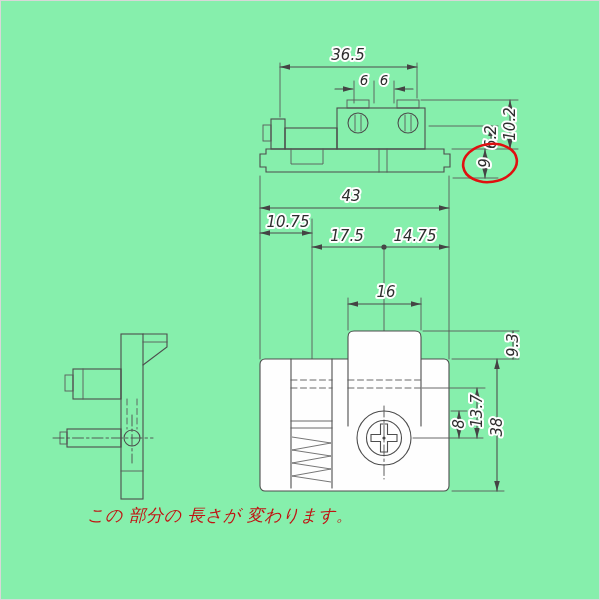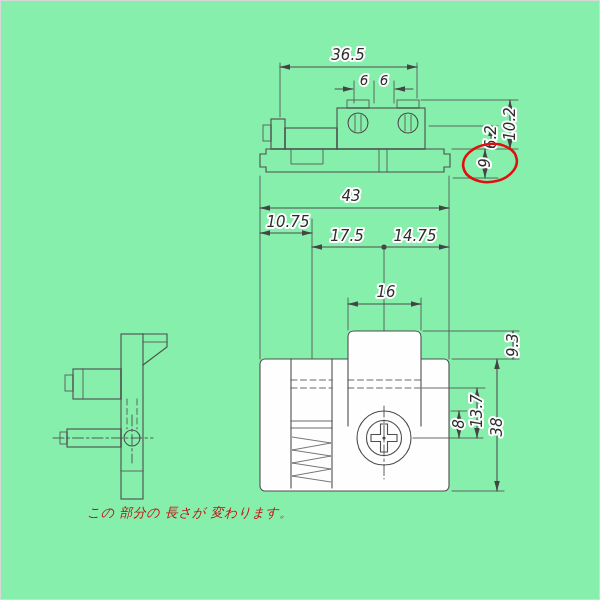--- a/index.html
+++ b/index.html
@@ -17,21 +17,21 @@
   .scribble{ stroke:#666; stroke-width:0.9; fill:none; }
   .fillw { fill:#fefefe; }
   text.dim {
     font-family:"DejaVu Sans", sans-serif; font-size:15px; fill:#2e2e2e;
     text-anchor:middle; paint-order:stroke; stroke:#fefefe; stroke-width:4px;
     stroke-linejoin:round;
   }
   text.dim.small { font-size:13.5px; }
   .highlight-ellipse { fill:none; stroke-width:2.6px; }
   .note {
-    position:absolute; left:86px; top:503px; font-size:13px; font-weight:500;
+    position:absolute; left:86px; top:503px; font-size:17px; font-weight:500;
     color:#c11212; letter-spacing:0.5px; white-space:nowrap;
   }
 </style>
 </head>
 <body>
 
 <div class="page">
   <svg width="600" height="600" viewBox="0 0 600 600">
     <defs>
       <marker id="arr" markerUnits="userSpaceOnUse" markerWidth="11" markerHeight="8" refX="10" refY="3.5" orient="auto-start-reverse">

